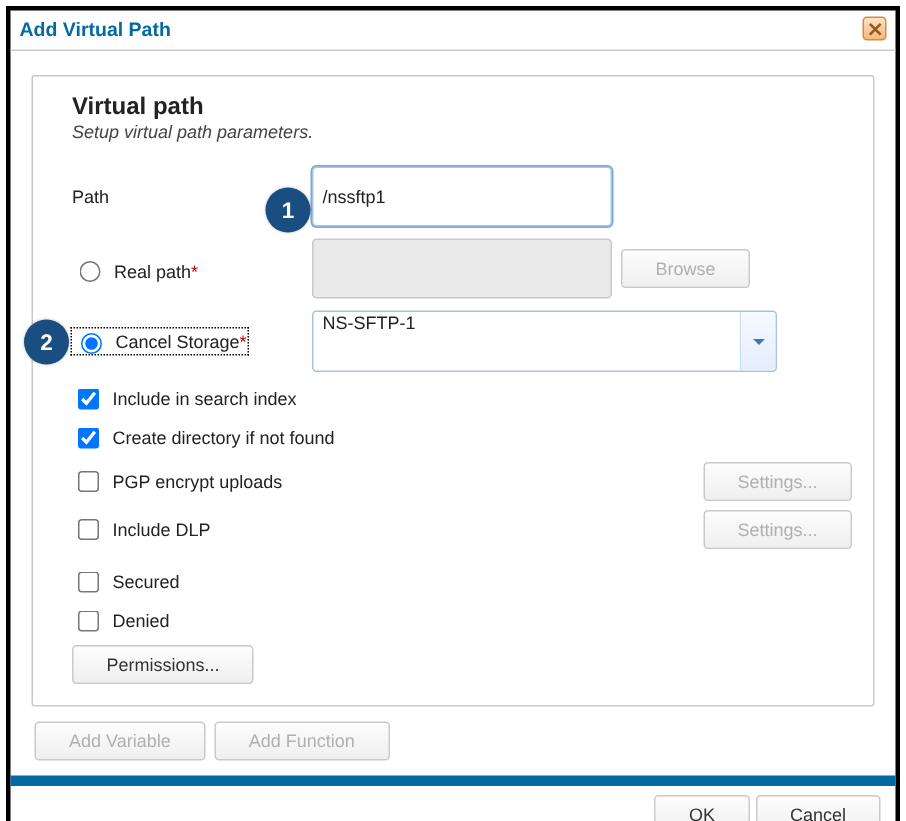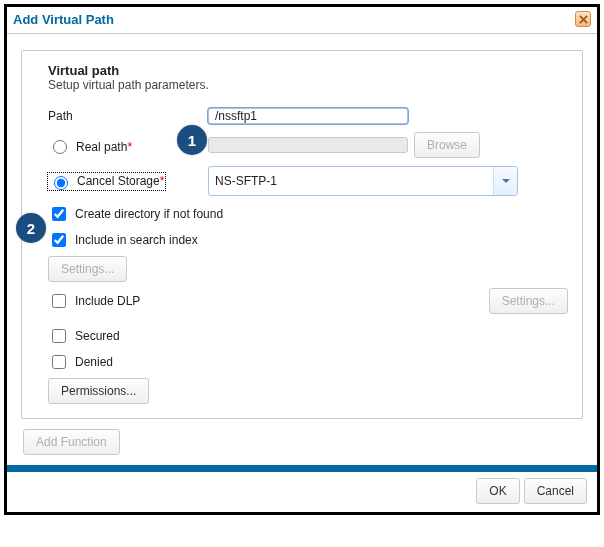--- a/index.html
+++ b/index.html
@@ -43,46 +43,47 @@
   }
   .panel {
     border: 1px solid #c9c9c9;
     border-radius: 2px;
     padding: 12px 14px 14px 14px;
     position: relative;
     margin-bottom: 10px;
   }
   .section-heading {
     font-weight: bold;
-    font-size: 13px;
+    font-size: 16px;
     color: #222;
     padding-left: 12px;
   }
   .section-sub {
     color: #444;
     padding-left: 12px;
     margin-bottom: 16px;
+    font-style: italic;
   }
 
   .form-row {
     display: flex;
     align-items: center;
     margin-bottom: 8px;
     position: relative;
     padding-left: 12px;
   }
   .col-label {
     width: 160px;
     display: flex;
     align-items: flex-end;
     gap: 6px;
   }
   .req { color: #c00; }
   .text-input {
-    height: 16px;
+    height: 40px;
     border: 1px solid #a6c3e3;
     border-radius: 3px;
     padding: 2px 6px;
     font-size: 12px;
     width: 200px;
     background: #fff;
     color: #222;
   }
   .text-input.focus {
     outline: none;
@@ -91,38 +92,38 @@
   .text-input.disabled {
     background: #e9e9e9;
     border-color: #c9c9c9;
     color: #888;
   }
   .btn {
     height: 26px;
     border: 1px solid #c9c9c9;
     border-radius: 3px;
     background: linear-gradient(#fdfdfd,#efefef);
-    padding: 0 12px;
+    padding: 0 22px;
     font-size: 12px;
     cursor: pointer;
     color: #333;
   }
   .btn.disabled {
     color: #b0b0b0;
     cursor: default;
   }
   .combo {
     position: relative;
     width: 310px;
-    height: 30px;
+    height: 41px;
     border: 1px solid #a6c3e3;
     border-radius: 3px;
     background: #fff;
     display: flex;
-    align-items: center;
+    align-items: flex-start;
   }
   .combo-text {
     flex: 1;
     padding: 0 6px;
     color: #222;
   }
   .combo-arrow {
     width: 24px; height: 100%;
     border-left: 1px solid #cde0f2;
     display:flex; align-items:center; justify-content:center;
@@ -234,29 +235,33 @@
           <span class="combo-arrow">
             <svg viewBox="0 0 10 10">
                 <path d="M1 3 L5 7 L9 3 Z"></path>
               </svg>
           </span>
         </div>
       </div>
 
       <div class="chk-row">
         <input type="checkbox" checked="" style="">
-        <span>Create directory if not found</span>
+        <span>Include in search index</span>
       </div>
 
       <div class="chk-row">
         <input type="checkbox" checked="" style="">
-        <span>Include in search index</span>
+        <span>Create directory if not found</span>
       </div>
 
       <div class="chk-row-wide">
+        <span style="display:flex;align-items:center;gap:6px;">
+          <input type="checkbox" style="">
+          <span>PGP encrypt uploads</span>
+        </span>
         <button class="btn disabled" disabled="">Settings...</button>
       </div>
 
       <div class="chk-row-wide">
         <span style="display:flex;align-items:center;gap:6px;">
           <input type="checkbox" style="">
           <span>Include DLP</span>
         </span>
         <button class="btn disabled" disabled="">Settings...</button>
       </div>
@@ -272,20 +277,21 @@
         <span>Denied</span>
       </div>
 
       <div style="padding-left:12px;margin-top:4px;">
         <button class="btn">Permissions...</button>
       </div>
 
     </div>
 
     <div class="lower-btns">
+      <button class="btn disabled" disabled="">Add Variable</button>
       <button class="btn disabled" disabled="">Add Function</button>
     </div>
 
   </div>
 
   <div class="footer">
     <button class="btn">OK</button>
     <button class="btn">Cancel</button>
   </div>
 

